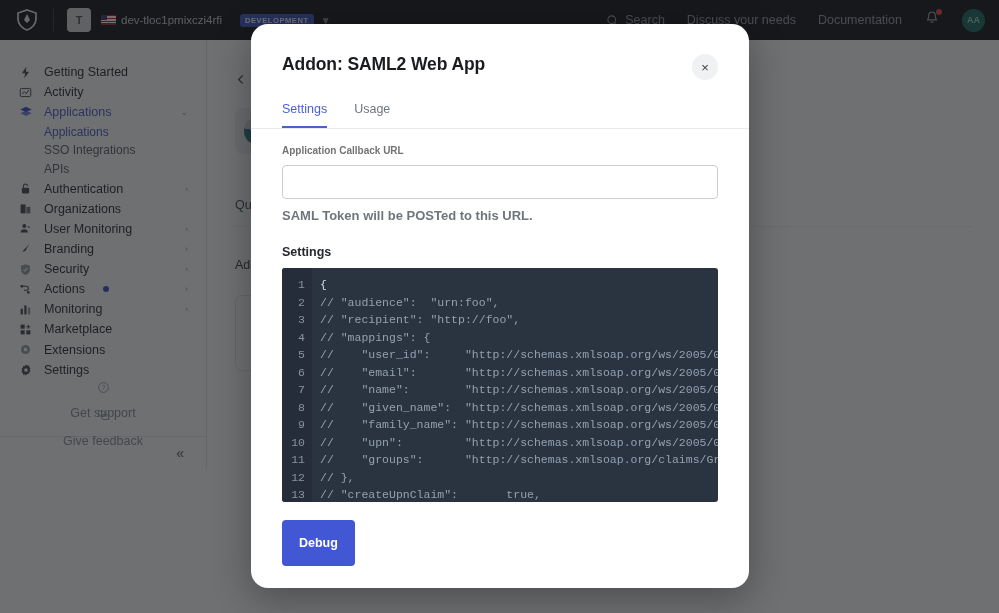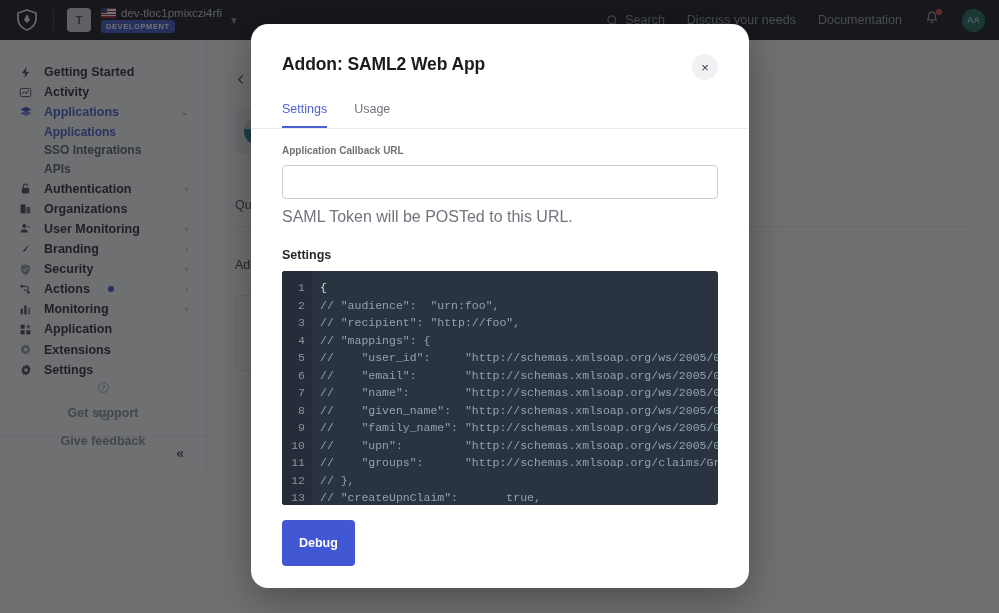--- a/index.html
+++ b/index.html
@@ -17,21 +17,21 @@
     background: #16181d; display: flex; align-items: center;
     padding: 0 14px; z-index: 5;
   }
   .logo { width: 26px; height: 26px; display: flex; align-items: center; justify-content: center; }
   .vdivider { width: 1px; height: 22px; background: #3b3e45; margin: 0 13px; }
   .tenant-avatar {
     width: 24px; height: 24px; border-radius: 4px; background: #d8d8d8;
     color: #555; font-size: 11px; display: flex; align-items: center;
     justify-content: center; font-weight: 600;
   }
-  .tenant-block { margin-left: 10px; display: flex; flex-direction: column; gap: 1px; }
+  .tenant-block { margin-left: 10px; display: flex; gap: 18px; }
   .tenant-row { display: flex; align-items: center; gap: 5px; }
   .flag {
     width: 15px; height: 10px; border-radius: 1px;
     background: linear-gradient(to bottom, #b22234 0 14%, #fff 14% 28%, #b22234 28% 42%,
       #fff 42% 56%, #b22234 56% 70%, #fff 70% 84%, #b22234 84% 100%);
     position: relative; flex: none;
   }
   .flag::before { content:""; position:absolute; left:0; top:0; width:6px; height:5px; background:#3c3b6e; }
   .tenant-name { color: #c9ccd2; font-size: 11.5px; }
   .badge-dev {
@@ -49,21 +49,21 @@
   .user-avatar {
     width: 23px; height: 23px; border-radius: 50%; background: #1f6a5e;
     color: #9fd4c8; font-size: 9px; font-weight: 700;
     display: flex; align-items: center; justify-content: center;
   }
 
   
   .sidebar {
     position: absolute; top: 40px; left: 0; width: 207px; height: 429px;
     background: #ffffff; border-right: 1px solid #e6e8eb;
-    display: flex; flex-direction: column; padding-top: 22px; font-weight: bold;
+    display: flex; flex-direction: column; padding-top: 22px;
   }
   .nav-item {
     display: flex; align-items: center; height: 28px; padding: 0 18px;
     font-size: 12.5px; color: #2e2e33; gap: 11px; position: relative;
   }
   .nav-item.active { color: #4b5fd0; }
   .nav-ico { width: 15px; height: 15px; flex: none; display: flex; align-items: center; justify-content: center; color: #4a4d55; }
   .nav-item.active .nav-ico { color: #3f52c9; }
   .nav-label { flex: 1; }
   .chev { color: #9aa0a8; font-size: 9px; }
@@ -123,21 +123,21 @@
     border-bottom: 1px solid #e8eaec; }
   .tab { font-size: 12.5px; color: #70757d; padding-bottom: 10px; }
   .tab.active { color: #4b5fd0; border-bottom: 2.5px solid #4b5fd0; }
   .modal-body { padding: 0 31px; flex: 1; overflow: hidden; }
   .field-label { font-size: 10px; font-weight: 700; color: #737373; margin-top: 16px; }
   .text-input {
     margin-top: 9px; width: 436px; height: 34px; border: 1px solid #c9ccd1;
     border-radius: 4px; background: #fff; padding: 0 10px; font-size: 12.5px;
     color: #26282d; font-family: "Liberation Sans", sans-serif;
   }
-  .hint { margin-top: 9px; font-size: 16px; color: #70757d; }
+  .hint { margin-top: 9px; font-size: 13px; color: #70757d; font-weight: bold; }
   .section-label { font-size: 12.5px; font-weight: 700; color: #26282d; margin-top: 22px; }
 
   .editor {
     margin-top: 9px; width: 436px; height: 234px; background: #2a3441;
     border-radius: 3px; overflow: hidden; display: flex;
     font-family: "Liberation Mono", monospace; font-size: 11.5px; line-height: 17.5px; justify-content: flex-end;
   }
   .gutter { background: #242d39; color: #8b939d; text-align: right;
     padding: 8px 7px 0 6px; width: 30px; flex: none; }
   .codearea { padding: 8px 0 0 8px; color: #93a0ad; white-space: pre; overflow: hidden; flex: 1; }
@@ -301,21 +301,21 @@
     </div>
     <div class="nav-item">
       <span class="nav-ico">
         <svg width="13" height="13" viewBox="0 0 16 16">
             <rect x="2" y="2" width="5" height="5" fill="#4a4d55"></rect>
             <rect x="2" y="9" width="5" height="5" fill="#4a4d55"></rect>
             <rect x="9" y="9" width="5" height="5" fill="#4a4d55"></rect>
             <path d="M11.5 2v5M9 4.5h5" stroke="#4a4d55" stroke-width="1.3"></path>
           </svg>
       </span>
-      <span class="nav-label">Application</span>
+      <span class="nav-label">Marketplace</span>
     </div>
     <div class="nav-item">
       <span class="nav-ico">
         <svg width="13" height="13" viewBox="0 0 16 16">
             <circle cx="8" cy="8" r="5.5" fill="#9aa0a8"></circle>
             <rect x="6" y="6" width="4" height="4" fill="#fff"></rect>
           </svg>
       </span>
       <span class="nav-label">Extensions</span>
     </div>

